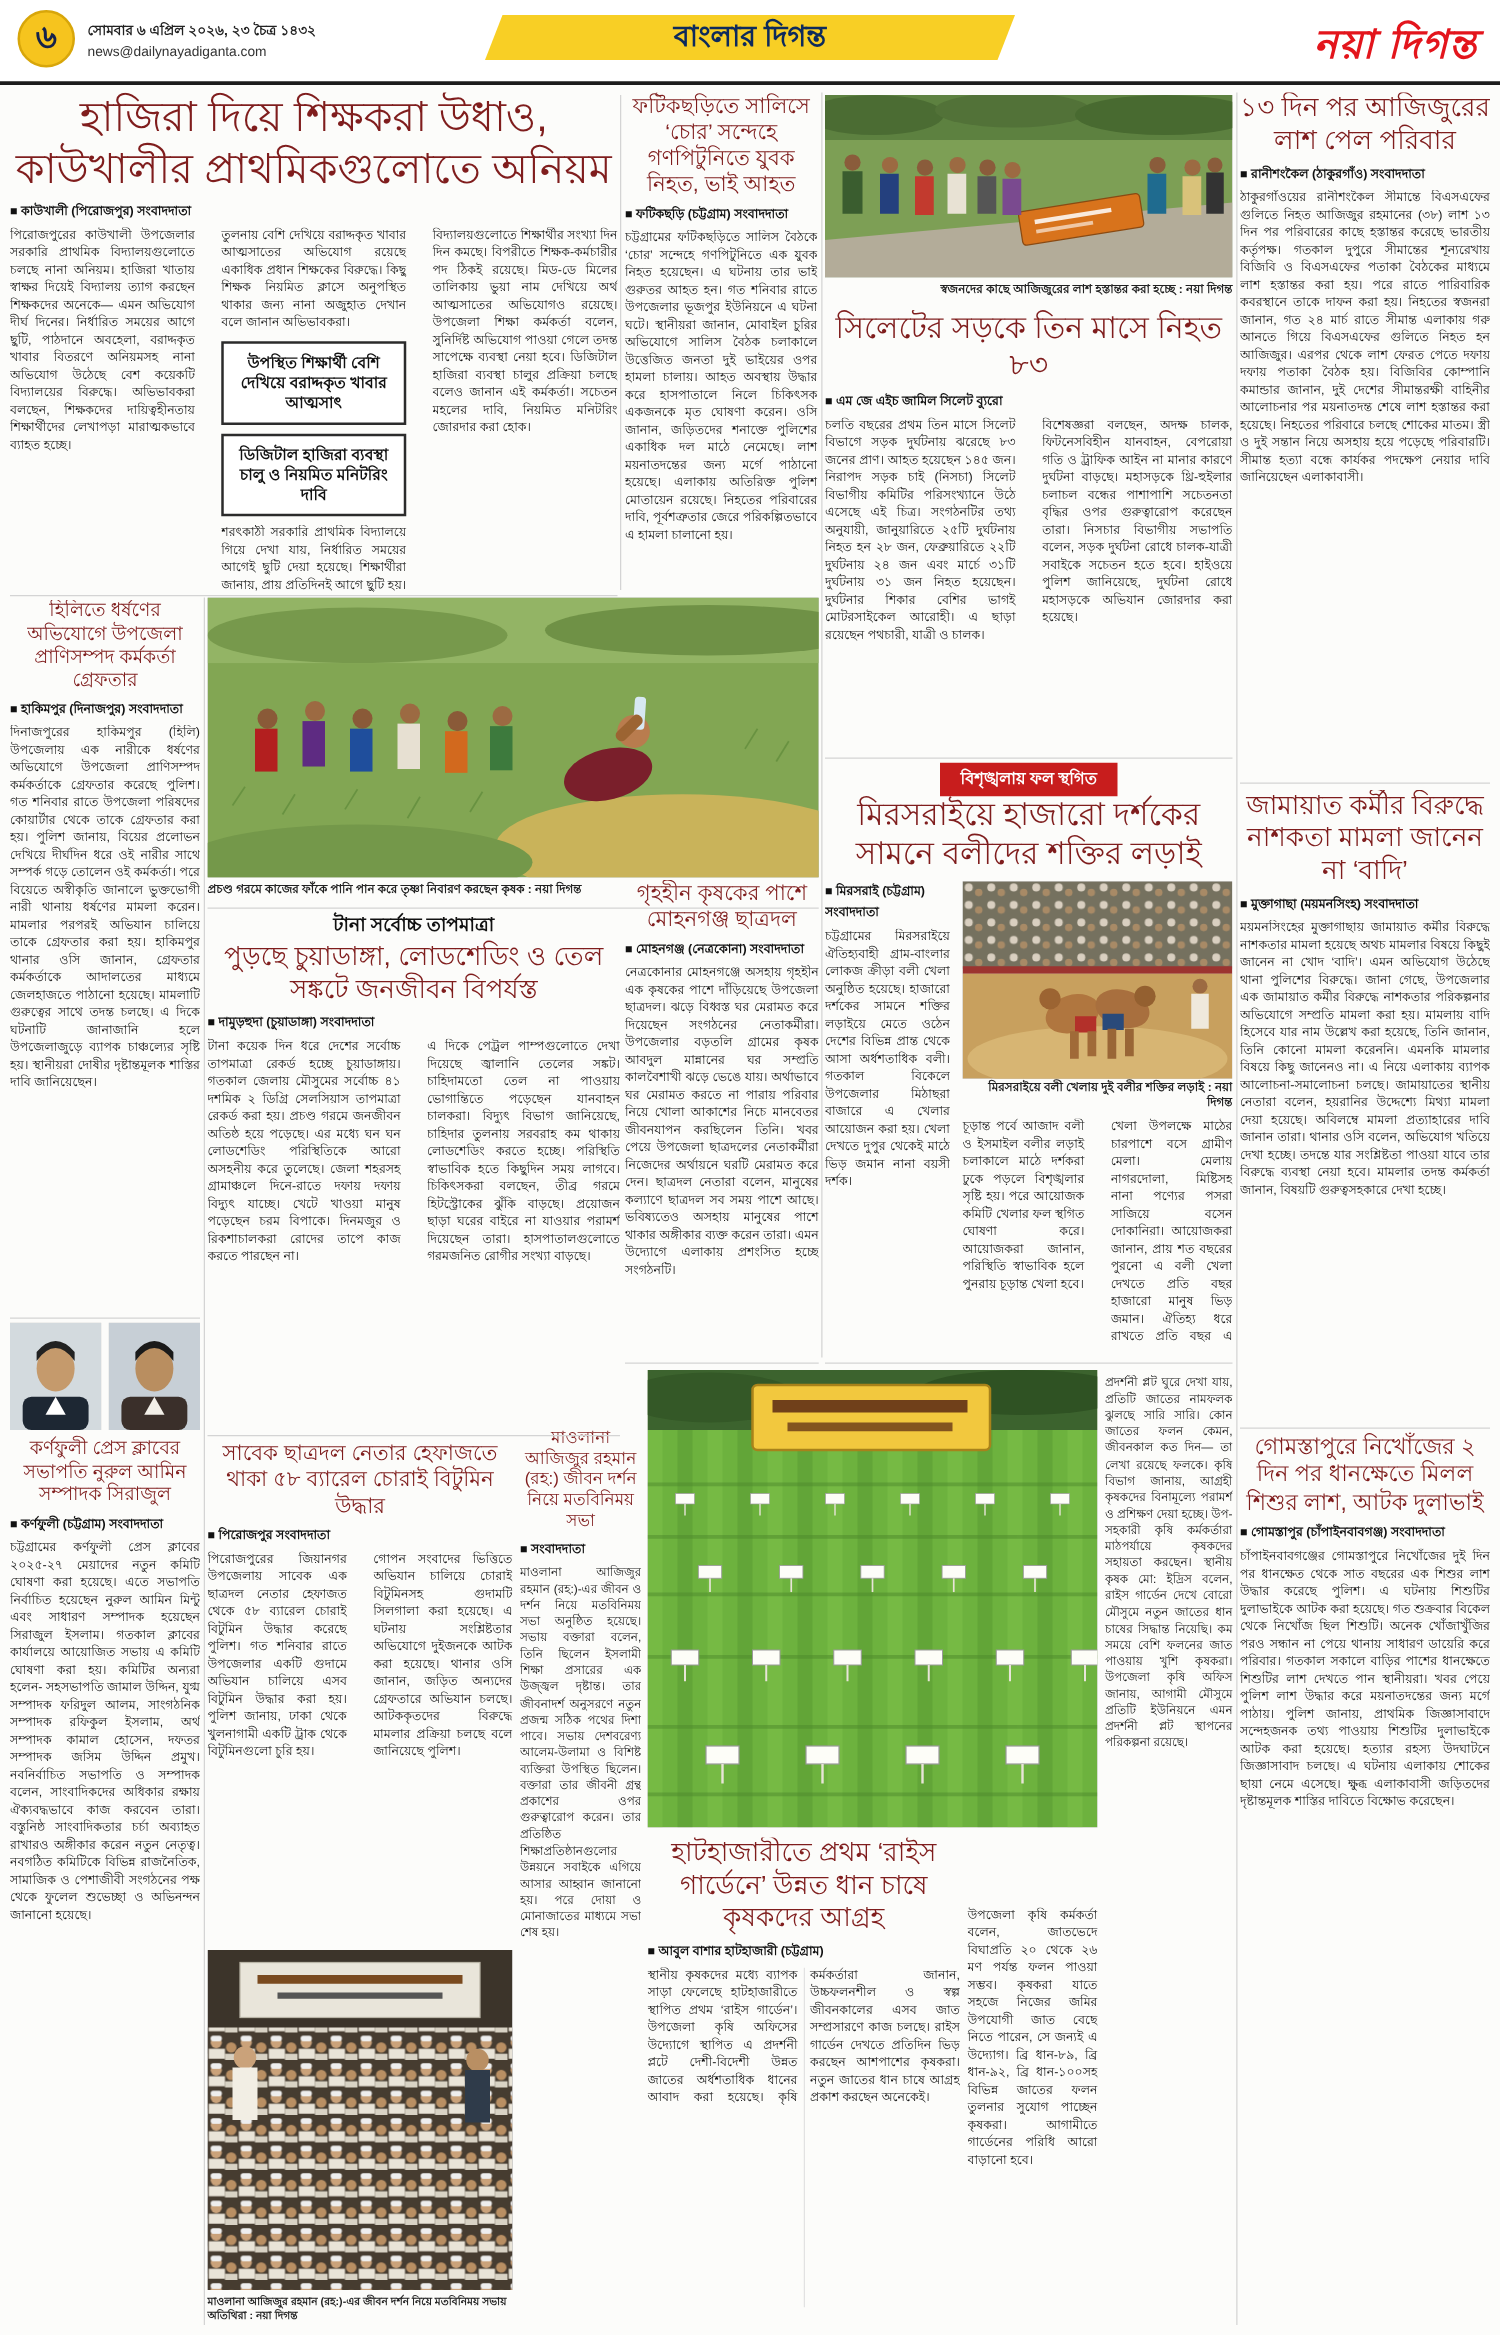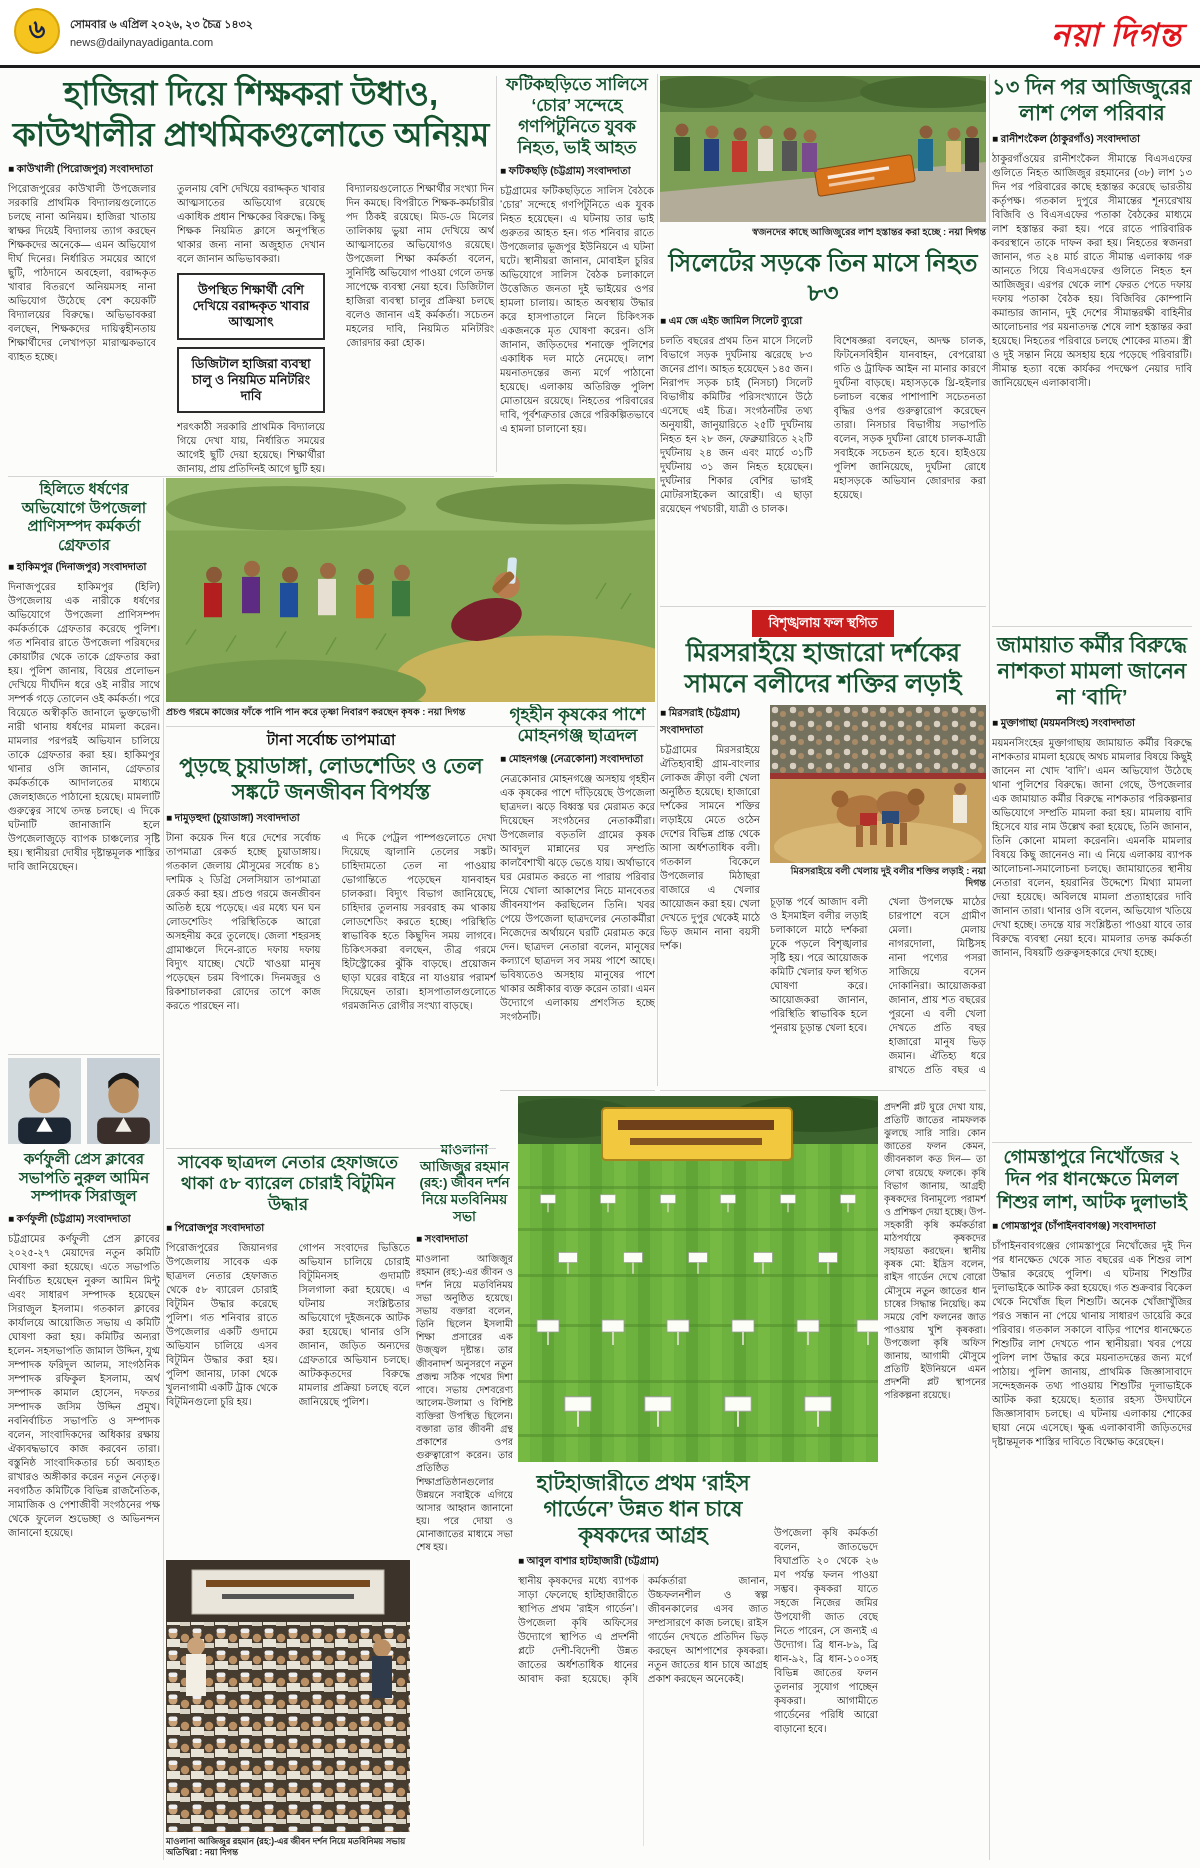--- a/index.html
+++ b/index.html
@@ -15,21 +15,21 @@
   .dateline { position:absolute; left:70px; top:16px; font-size:11px; font-weight:bold; color:#222; }
   .mail { position:absolute; left:70px; top:36px; font-size:11px; color:#333; }
   .section-band { position:absolute; left:388px; top:12px; width:424px; height:36px; background:#f8cf25;
                   clip-path:polygon(14px 0,100% 0,calc(100% - 14px) 100%,0 100%);
                   display:flex; align-items:center; justify-content:center; }
   .section-band span { font-size:23px; font-weight:bold; color:#0d2a5c; }
   .logo { position:absolute; right:18px; top:10px; font-size:32px; font-weight:800; font-style:italic; color:#e3151c; letter-spacing:1px; }
 
   
   .article { position:absolute; overflow:hidden; }
-  .hl { font-weight:bold; color:#14532d; text-align:center; line-height:1.24; }
+  .hl { font-weight:normal; color:#7f1d1d; text-align:center; line-height:1.24; }
   .hl-xxl { font-size:33px; }
   .hl-xl  { font-size:24px; }
   .hl-lg  { font-size:21px; }
   .hl-md  { font-size:17px; }
   .hl-sm  { font-size:15px; }
   .hl-xs  { font-size:13.5px; }
   .kicker-plain { font-size:15px; font-weight:bold; text-align:center; }
   .kicker-red { text-align:center; margin-bottom:0; }
   .kicker-red span { display:inline-block; background:#c81d1d; color:#fff; font-weight:bold; font-size:13px; padding:3px 16px; }
   .byline { font-weight:bold; font-size:10px; color:#111; margin:5px 0 4px; }
@@ -50,20 +50,23 @@
 <body>
 
 <div id="paper">
 
   <header class="masthead">
     <div class="pagenum">
         <span>৬</span>
       </div>
     <div class="dateline">সোমবার ৬ এপ্রিল ২০২৬, ২৩ চৈত্র ১৪৩২</div>
     <div class="mail">news@dailynayadiganta.com</div>
+    <div class="section-band">
+      <span>বাংলার দিগন্ত</span>
+    </div>
     <div class="logo">নয়া দিগন্ত</div>
   </header>
 
   <section class="article" style="left:8px;top:74px;width:486px;height:400px">
     <h1 class="hl hl-xxl">হাজিরা দিয়ে শিক্ষকরা উধাও, কাউখালীর প্রাথমিকগুলোতে অনিয়ম</h1>
     <div class="byline">■ কাউখালী (পিরোজপুর) সংবাদদাতা</div>
     <div class="flexcols" style="height:282px">
       <div class="body">পিরোজপুরের কাউখালী উপজেলার সরকারি প্রাথমিক বিদ্যালয়গুলোতে চলছে নানা অনিয়ম। হাজিরা খাতায় স্বাক্ষর দিয়েই বিদ্যালয় ত্যাগ করছেন শিক্ষকদের অনেকে— এমন অভিযোগ দীর্ঘ দিনের। নির্ধারিত সময়ের আগে ছুটি, পাঠদানে অবহেলা, বরাদ্দকৃত খাবার বিতরণে অনিয়মসহ নানা অভিযোগ উঠেছে বেশ কয়েকটি বিদ্যালয়ের বিরুদ্ধে। অভিভাবকরা বলছেন, শিক্ষকদের দায়িত্বহীনতায় শিক্ষার্থীদের লেখাপড়া মারাত্মকভাবে ব্যাহত হচ্ছে।</div>
       <div>
         <div class="body">তুলনায় বেশি দেখিয়ে বরাদ্দকৃত খাবার আত্মসাতের অভিযোগ রয়েছে একাধিক প্রধান শিক্ষকের বিরুদ্ধে। কিছু শিক্ষক নিয়মিত ক্লাসে অনুপস্থিত থাকার জন্য নানা অজুহাত দেখান বলে জানান অভিভাবকরা।</div>

